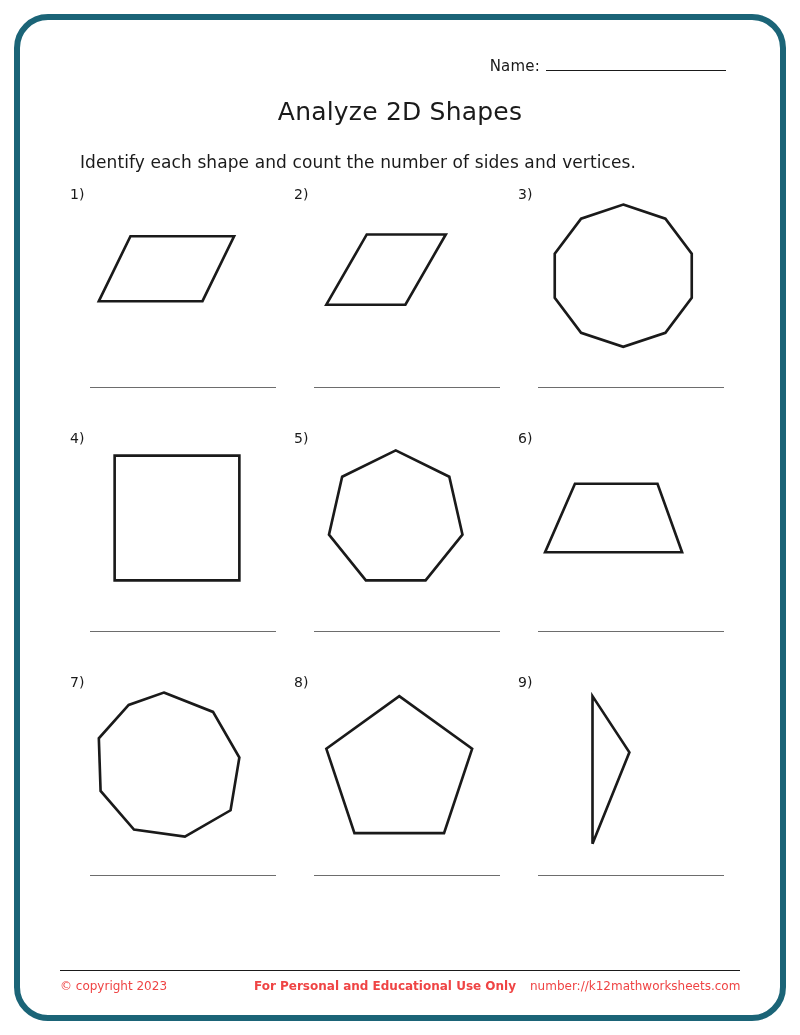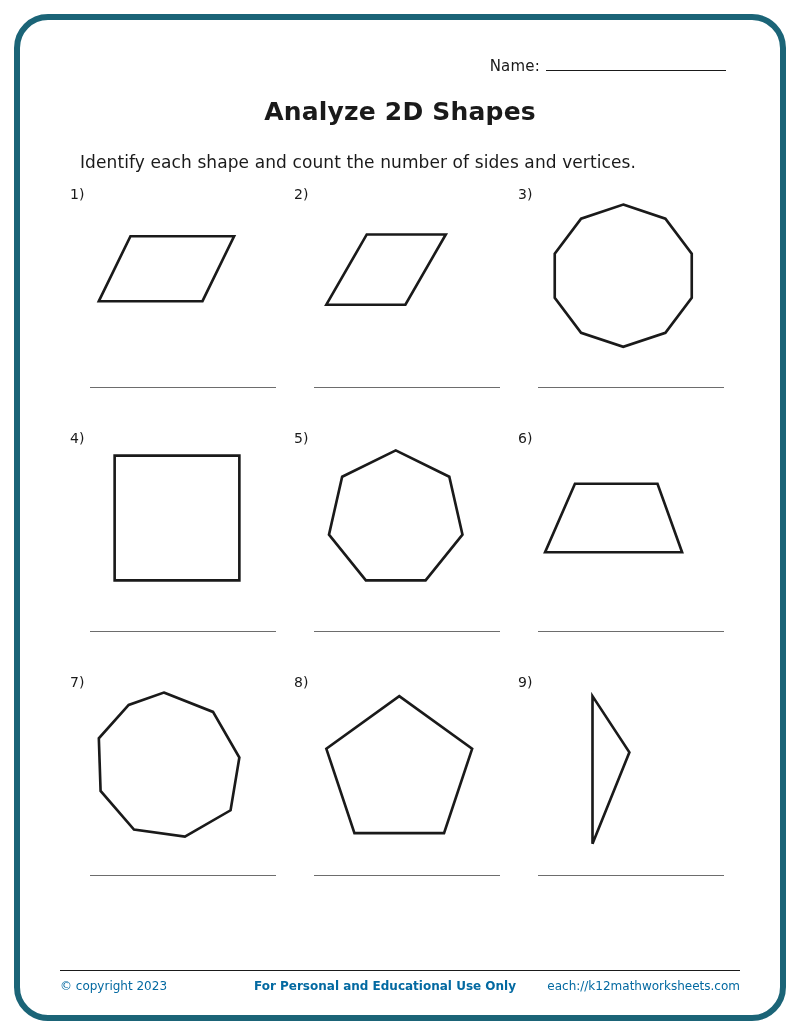--- a/index.html
+++ b/index.html
@@ -51,21 +51,21 @@
     letter-spacing: 0.2px;
   }
   .name-line {
     width: 180px;
     border-bottom: 1.4px solid #1a1a1a;
     height: 14px;
   }
   h1.title {
     text-align: center;
     font-size: 25px;
-    font-weight: bold;
+    font-weight: normal;
     margin: 22px 0 0 0;
     letter-spacing: 0.2px;
   }
   .instructions {
     font-size: 17px;
     margin: 26px 0 0 16px;
     letter-spacing: 0.1px;
   }
   .grid {
     margin-top: 6px;
@@ -114,21 +114,21 @@
   }
   .footer-rule {
     border-top: 1.6px solid #1a1a1a;
     margin-bottom: 8px;
   }
   .footer-row {
     display: flex;
     justify-content: space-between;
     align-items: center;
     font-size: 12px;
-    color: #0369a1;
+    color: #ef4444;
   }
   .footer-center { flex: 1; text-align: center; font-weight: bold; }
   .footer-left { width: 180px; text-align: left; }
   .footer-right { width: 210px; text-align: right; }
 </style>
 </head>
 <body>
 
 <div class="page">
   <div class="sheet">
@@ -235,19 +235,19 @@
           <div class="answer-line"></div>
         </div>
 
       </div>
 
       <div class="footer">
         <div class="footer-rule"></div>
         <div class="footer-row">
           <span class="footer-left">© copyright 2023</span>
           <span class="footer-center">For Personal and Educational Use Only</span>
-          <span class="footer-right">each://k12mathworksheets.com</span>
+          <span class="footer-right">number://k12mathworksheets.com</span>
         </div>
       </div>
 
     </div>
   </div>
 </div>
 
 </body></html>

